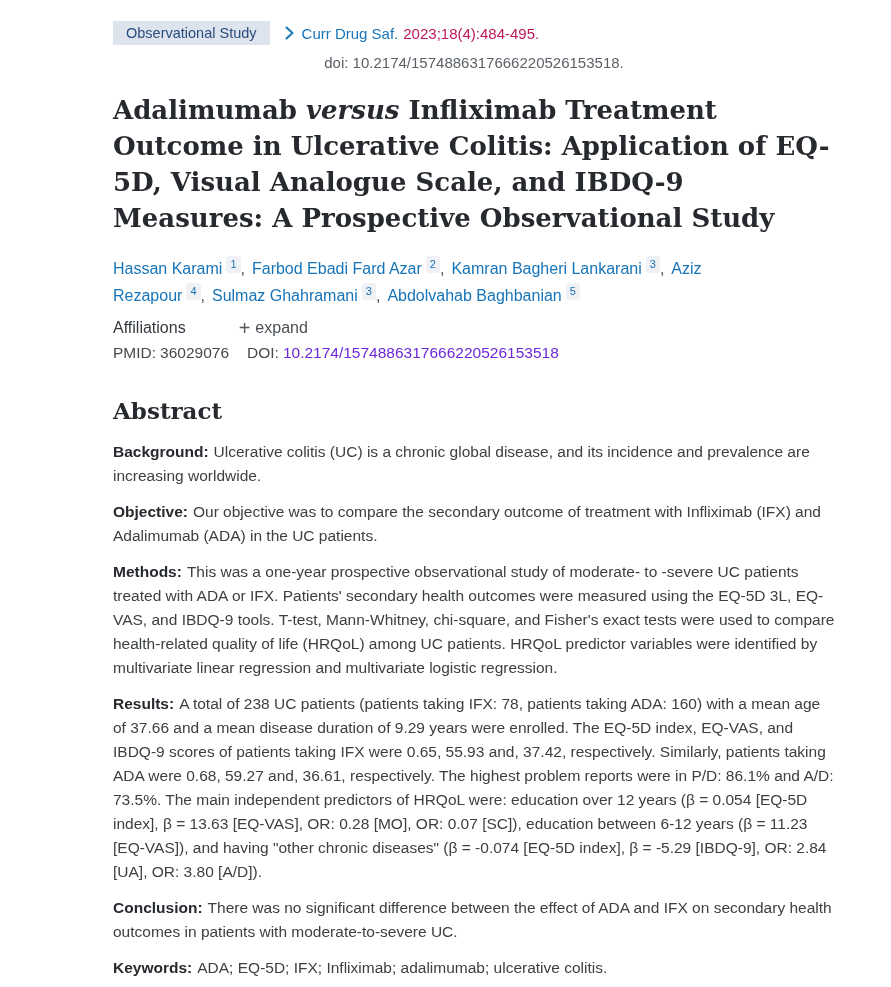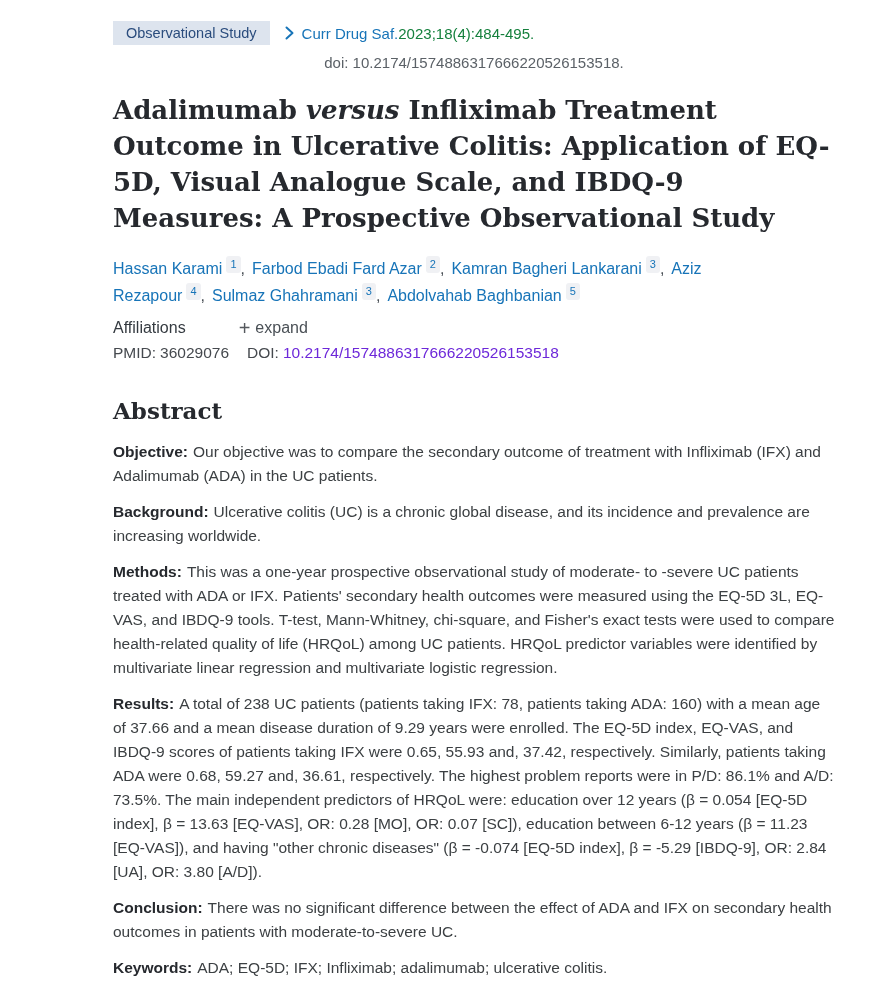--- a/index.html
+++ b/index.html
@@ -24,21 +24,21 @@
   }
   .badge {
     background: #dde4ee;
     color: #2a4c7d;
     padding: 4px 13px 4px;
     font-size: 14.5px;
     white-space: nowrap;
   }
   .chev { display: inline-flex; align-items: center; margin: 0 7px 0 14px; }
   .jlink { color: #1774b8; text-decoration: none; cursor: pointer; }
-  .citation { color: #15803d; }
+  .citation { color: #be185d; margin-left: 5px; }
   .doi-row { color: #5b6167; font-size: 15px; text-align: center; }
   
   .title {
     font-family: "DejaVu Serif", "Liberation Serif", serif;
     font-size: 26px;
     line-height: 36px;
     font-weight: 700;
     color: #26292e;
     margin: 21px 0 19px;
   }
@@ -131,23 +131,23 @@
         <span>expand</span>
       </button>
   </div>
 
   <div class="ids-row">
     <span>PMID:</span><span class="id-val">36029076</span><span class="doi-label">DOI:</span><a class="doi-a">10.2174/1574886317666220526153518</a>
   </div>
 
   <h2 class="abstract-heading">Abstract</h2>
 
+  <p class="sec"><span class="lab">Background:</span><span>Ulcerative colitis (UC) is a chronic global disease, and its incidence and prevalence are increasing worldwide.</span></p>
+
   <p class="sec"><span class="lab">Objective:</span><span>Our objective was to compare the secondary outcome of treatment with Infliximab (IFX) and Adalimumab (ADA) in the UC patients.</span></p>
-
-  <p class="sec"><span class="lab">Background:</span><span>Ulcerative colitis (UC) is a chronic global disease, and its incidence and prevalence are increasing worldwide.</span></p>
 
   <p class="sec"><span class="lab">Methods:</span><span>This was a one-year prospective observational study of moderate- to -severe UC patients treated with ADA or IFX. Patients' secondary health outcomes were measured using the EQ-5D 3L, EQ-VAS, and IBDQ-9 tools. T-test, Mann-Whitney, chi-square, and Fisher's exact tests were used to compare health-related quality of life (HRQoL) among UC patients. HRQoL predictor variables were identified by multivariate linear regression and multivariate logistic regression.</span></p>
 
   <p class="sec"><span class="lab">Results:</span><span>A total of 238 UC patients (patients taking IFX: 78, patients taking ADA: 160) with a mean age of 37.66 and a mean disease duration of 9.29 years were enrolled. The EQ-5D index, EQ-VAS, and IBDQ-9 scores of patients taking IFX were 0.65, 55.93 and, 37.42, respectively. Similarly, patients taking ADA were 0.68, 59.27 and, 36.61, respectively. The highest problem reports were in P/D: 86.1% and A/D: 73.5%. The main independent predictors of HRQoL were: education over 12 years (β = 0.054 [EQ-5D index], β = 13.63 [EQ-VAS], OR: 0.28 [MO], OR: 0.07 [SC]), education between 6-12 years (β = 11.23 [EQ-VAS]), and having "other chronic diseases" (β = -0.074 [EQ-5D index], β = -5.29 [IBDQ-9], OR: 2.84 [UA], OR: 3.80 [A/D]).</span></p>
 
   <p class="sec"><span class="lab">Conclusion:</span><span>There was no significant difference between the effect of ADA and IFX on secondary health outcomes in patients with moderate-to-severe UC.</span></p>
 
   <p class="sec"><span class="lab">Keywords:</span><span>ADA; EQ-5D; IFX; Infliximab; adalimumab; ulcerative colitis.</span></p>
 
 </div>

